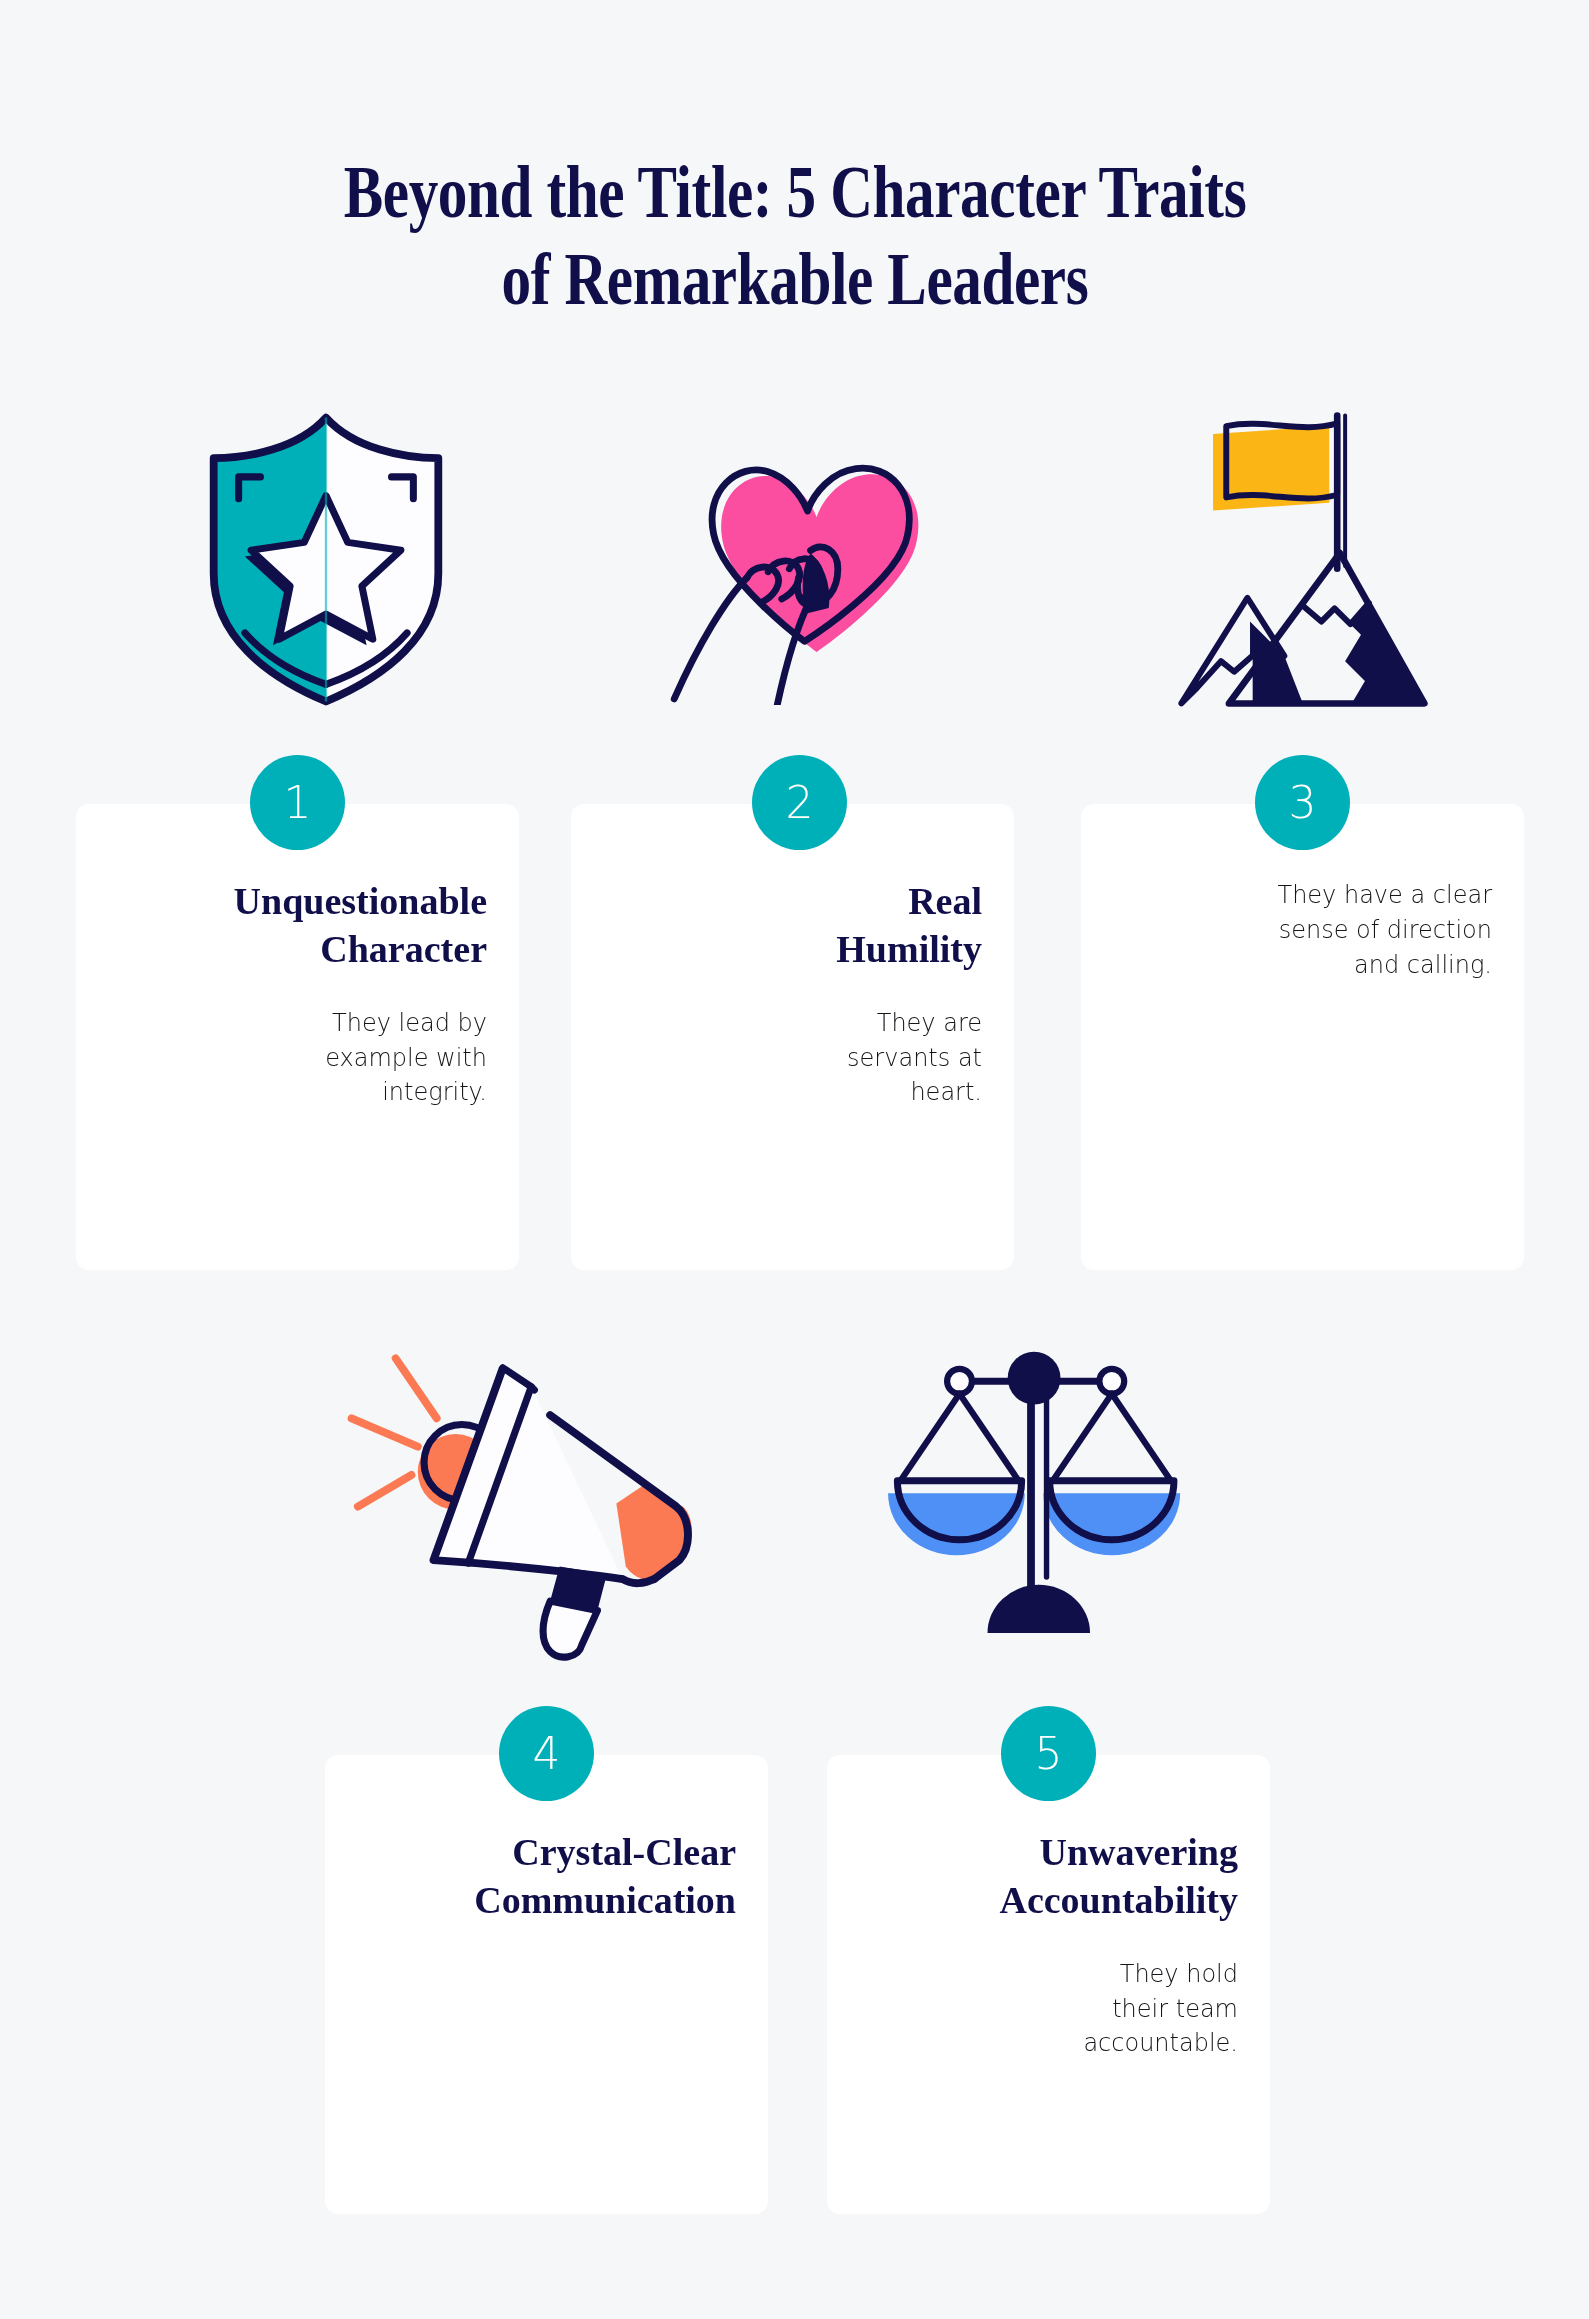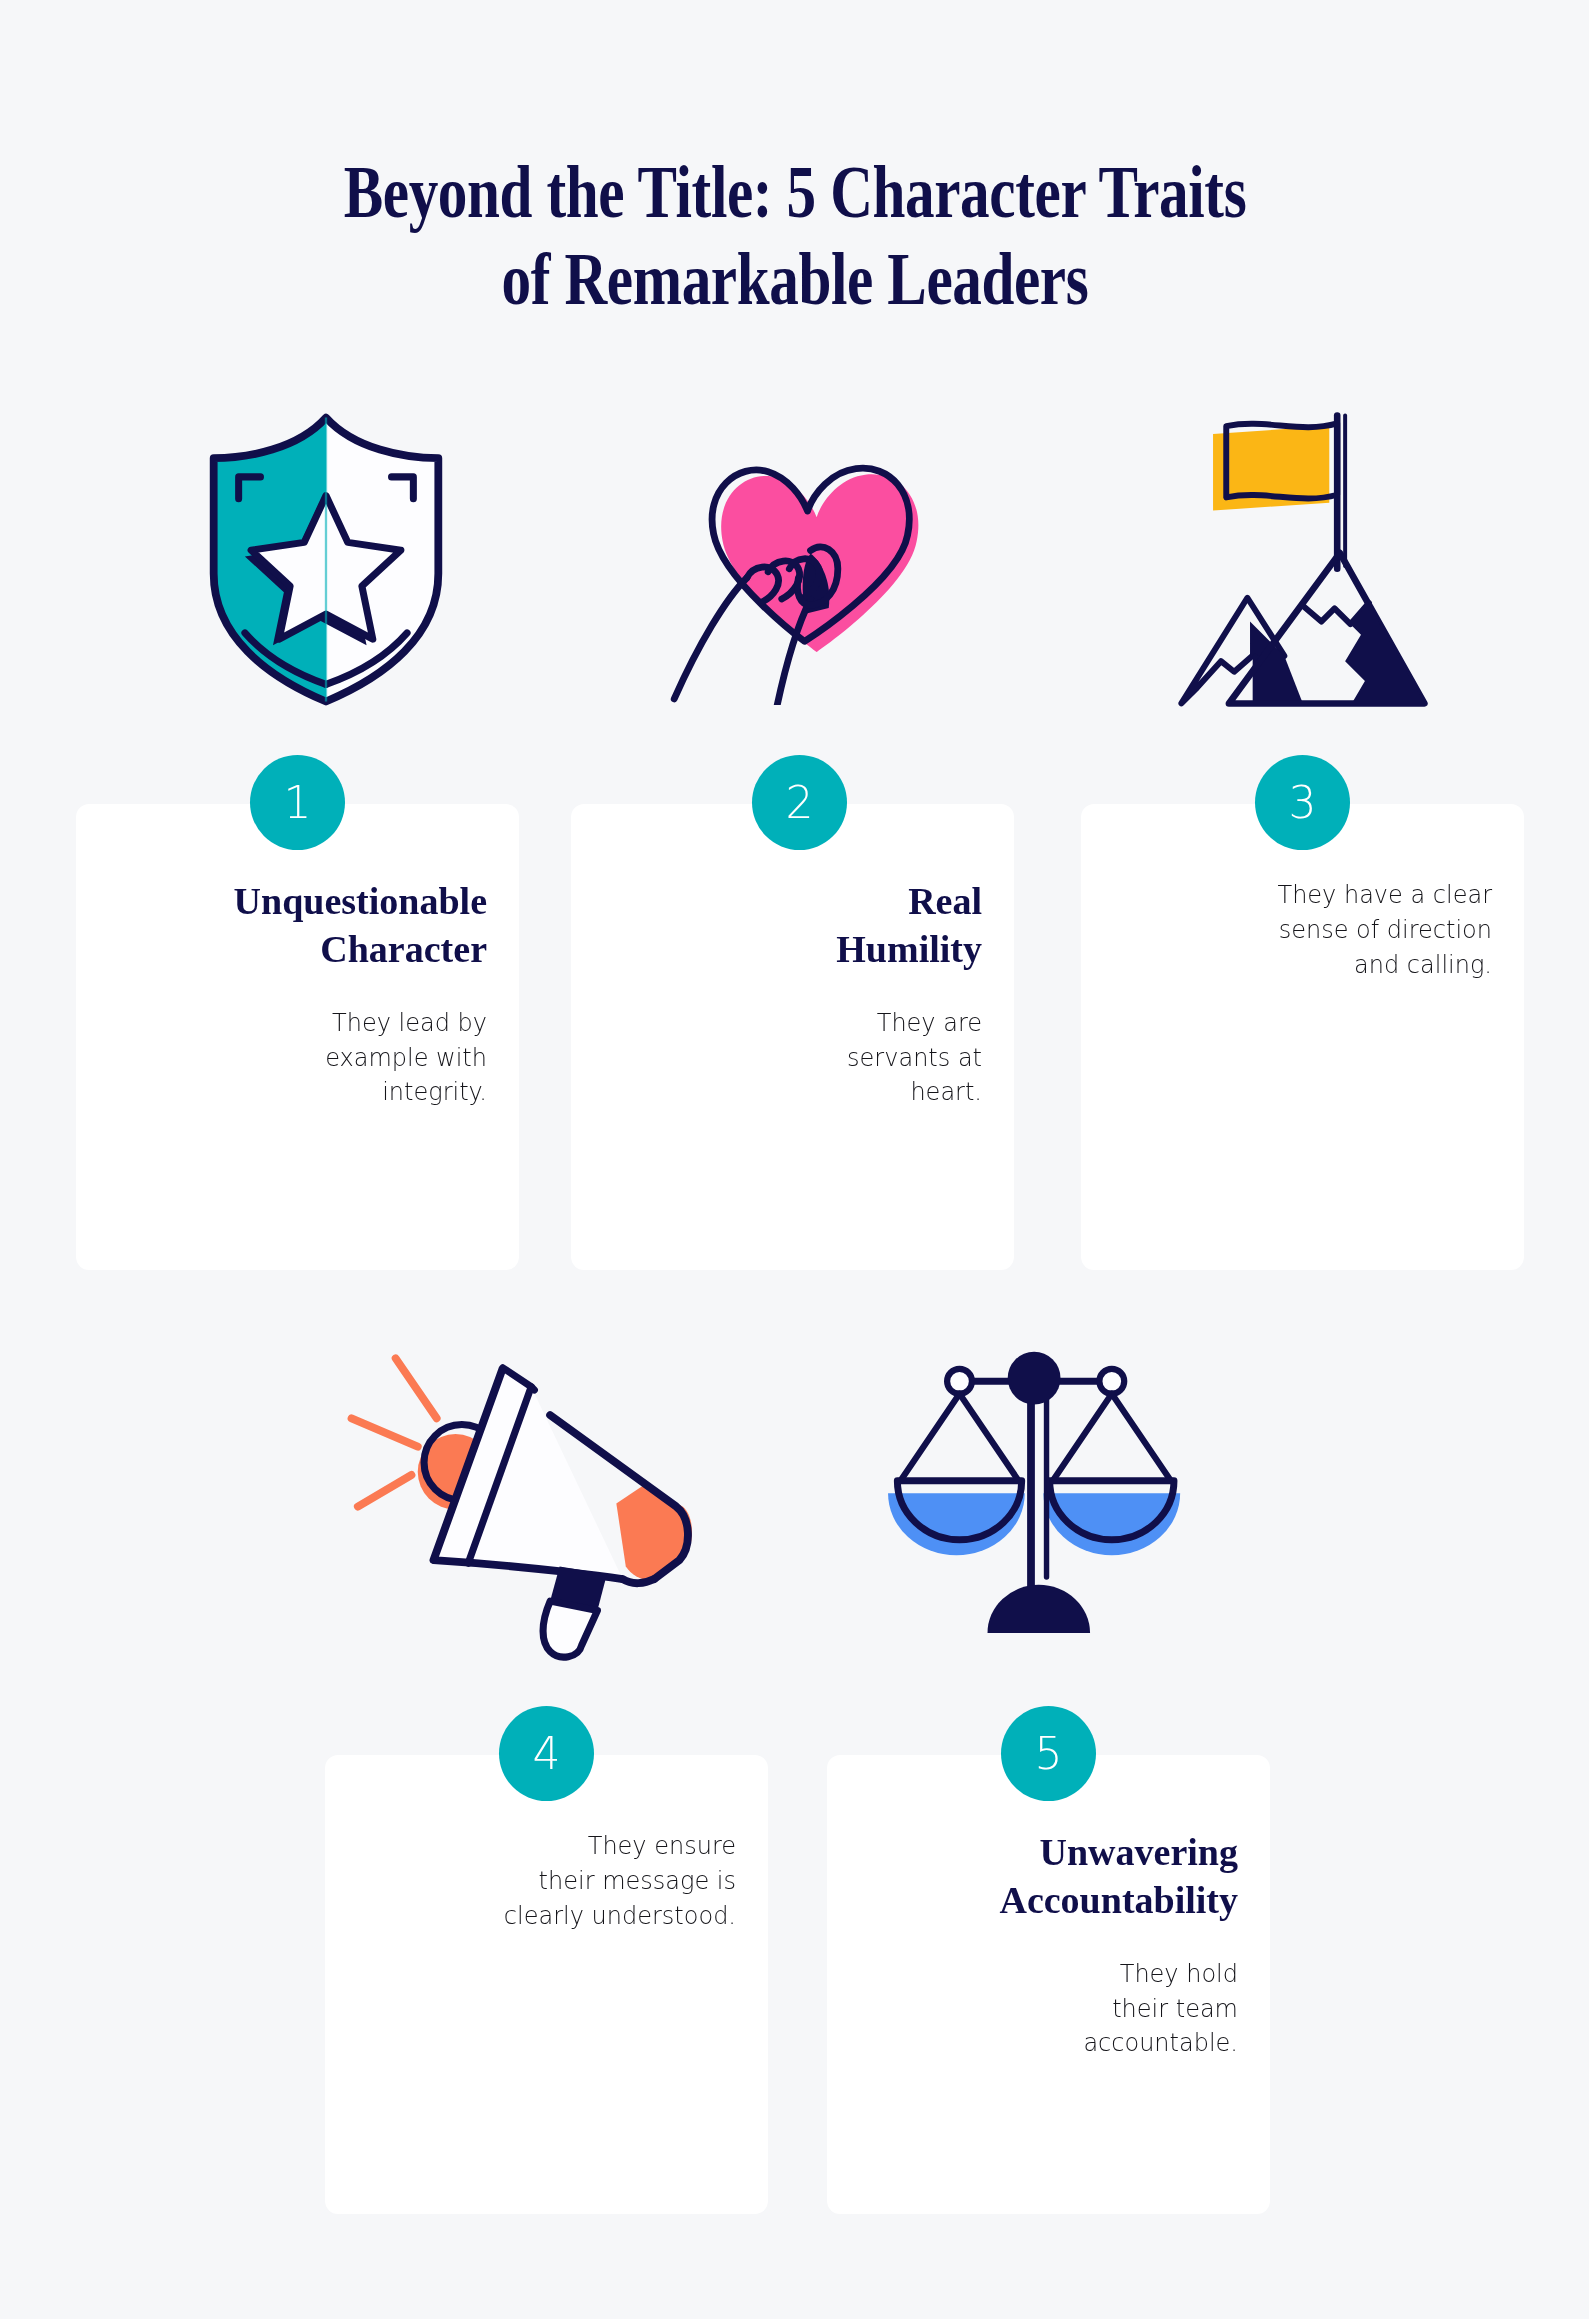--- a/index.html
+++ b/index.html
@@ -266,23 +266,22 @@
     </div>
     <div class="card card-3">
       <div class="card-body">They have a clear
 sense of direction
 and calling.</div>
     </div>
   </div>
 
   <div class="row row-2">
     <div class="card card-4">
-      <div class="card-body">They ensure
-their message is
-clearly understood.</div>
+      <div class="card-title">Crystal-Clear
+Communication</div>
     </div>
     <div class="card card-5">
       <div class="card-title">Unwavering
 Accountability</div>
       <div class="card-body">They hold
 their team
 accountable.</div>
     </div>
   </div>
 

